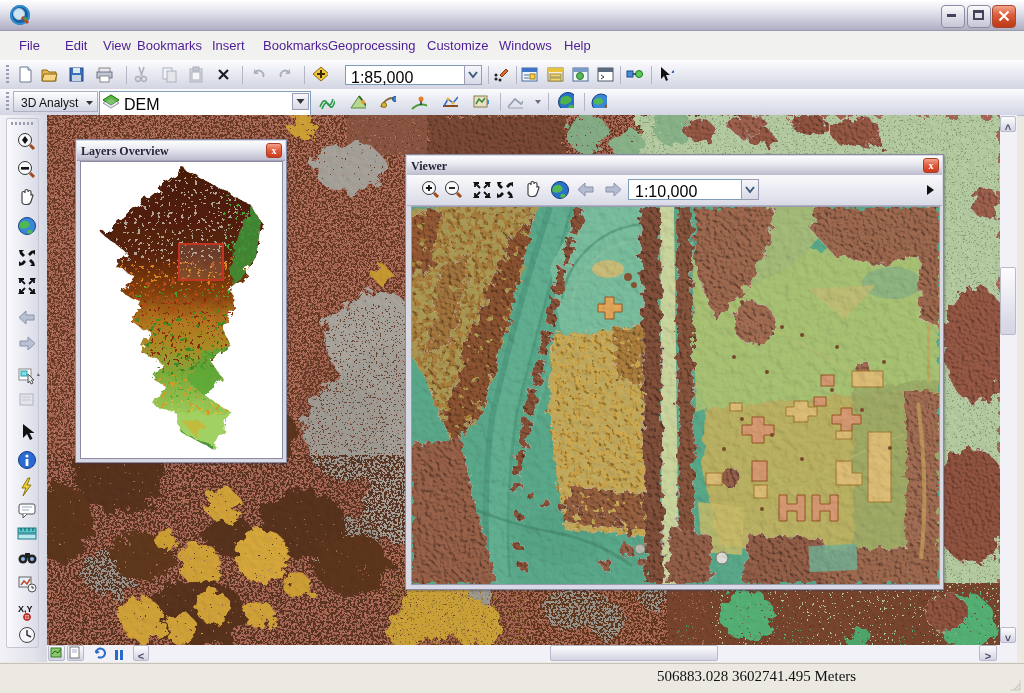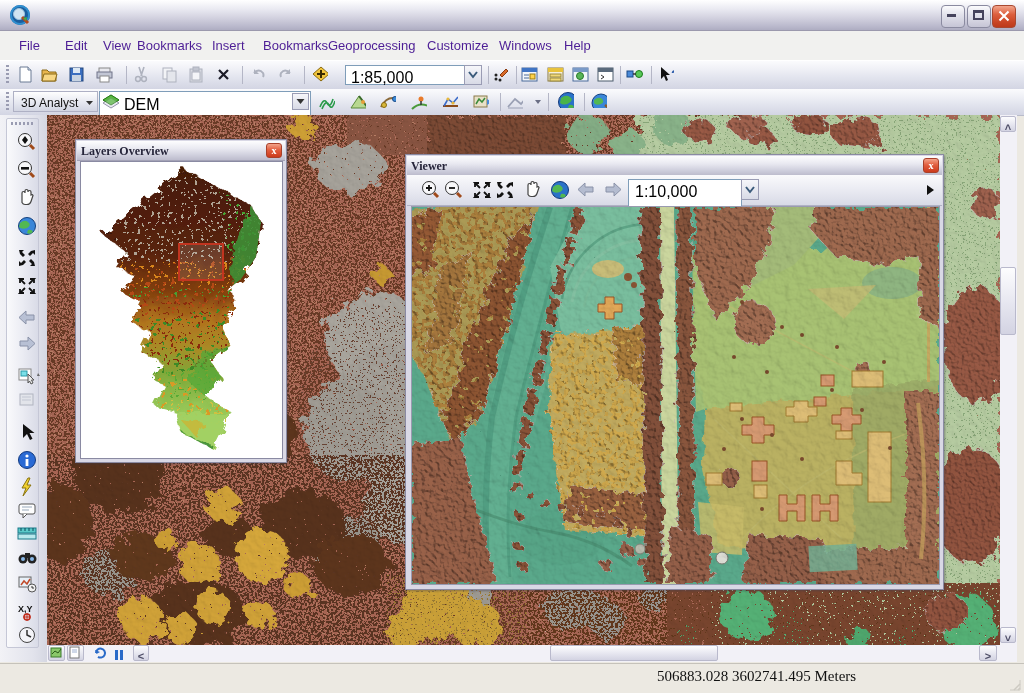--- a/index.html
+++ b/index.html
@@ -681,21 +681,21 @@
           <circle cx="11" cy="11" r="8.5" fill="#2a72c8" stroke="#12387a"></circle>
           <path d="M4 8 q5 -4 8 -1 q4 3 -1 6 q-5 2 -8 -1 z" fill="#52b852"></path>
           <path d="M12 15 q4 -1 5 2 q-3 3 -6 1 z" fill="#52b852"></path>
         </svg>
       <svg width="22" height="22" style="position:absolute;left:168px;top:4px">
           <path d="M10 4 L3 10.5 L10 17 v-4 h8 v-5 h-8 z" fill="#b4bcd0" stroke="#8a92a8"></path>
         </svg>
       <svg width="22" height="22" style="position:absolute;left:195px;top:4px">
           <path d="M12 4 L19 10.5 L12 17 v-4 h-8 v-5 h8 z" fill="#b4bcd0" stroke="#8a92a8"></path>
         </svg>
-      <div class="combo" style="left:221px;top:4px;width:114px;height:28px;">
+      <div class="combo" style="left:221px;top:4px;width:114px;height:21px;">
           <span style="position:absolute;left:6px;top:3px;">1:10,000</span>
         </div>
       <div class="cbtn" style="left:334px;top:4px;width:18px;height:21px;"><svg width="16" height="19">
             <path d="M4 7 l4 5 l4 -5" fill="none" stroke="#3a5a7a" stroke-width="2"></path>
           </svg></div>
       <svg width="14" height="14" style="position:absolute;left:516px;top:8px">
           <path d="M4 2 l7 5 l-7 5 z" fill="#111"></path>
         </svg>
     </div>
     <div style="position:absolute;left:5px;top:51px;width:527px;height:377px;border:1px solid #9a9ab0;background:#64b493;">

